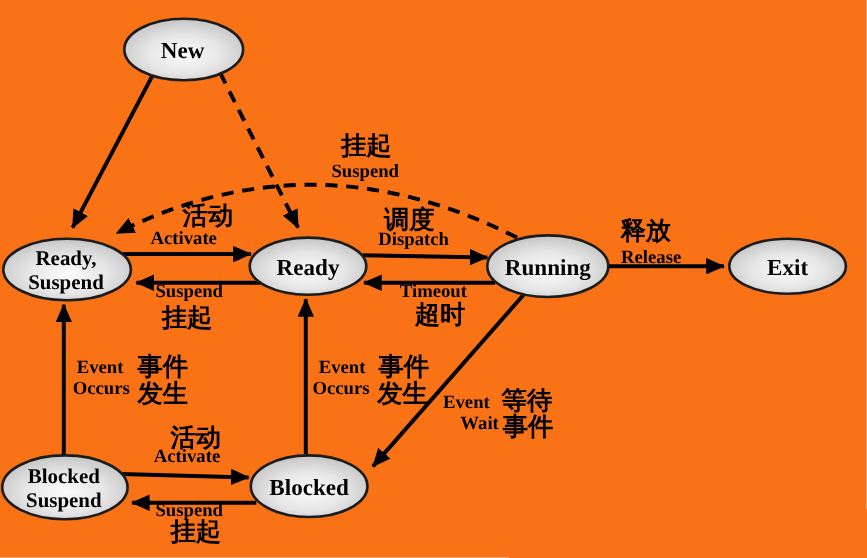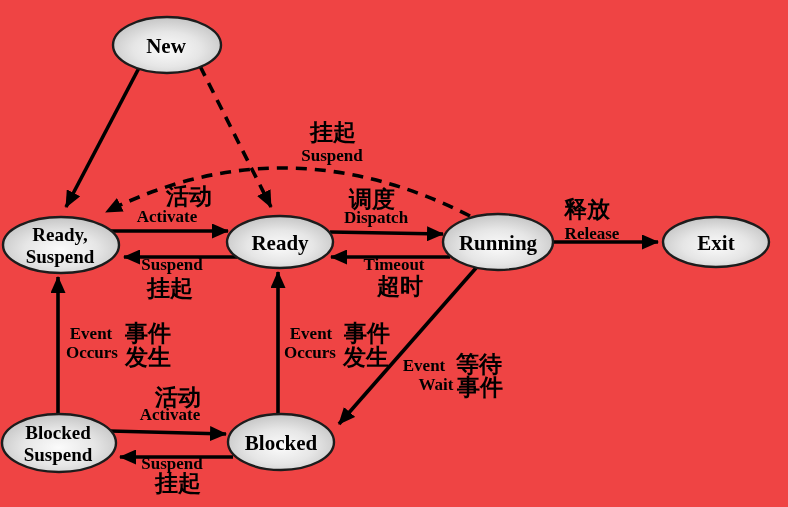--- a/index.html
+++ b/index.html
@@ -4,21 +4,21 @@
 <style>
   html, body {
     margin: 0;
     padding: 0;
     background: #ffffff;
   }
   .canvas {
     position: relative;
     width: 788px;
     height: 507px;
-    background: #ef4444;
+    background: #f97316;
     overflow: hidden;
     font-family: "Liberation Serif", "DejaVu Serif", serif;
   }
   svg {
     display: block;
   }
   .edge {
     stroke: #000000;
     fill: none;
     stroke-width: 3.6;

